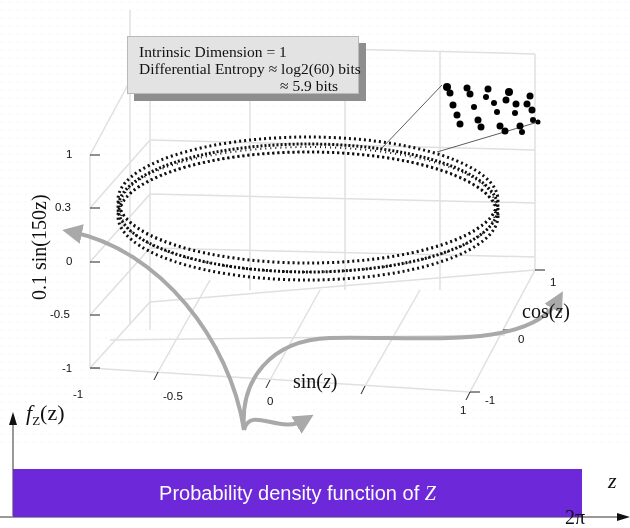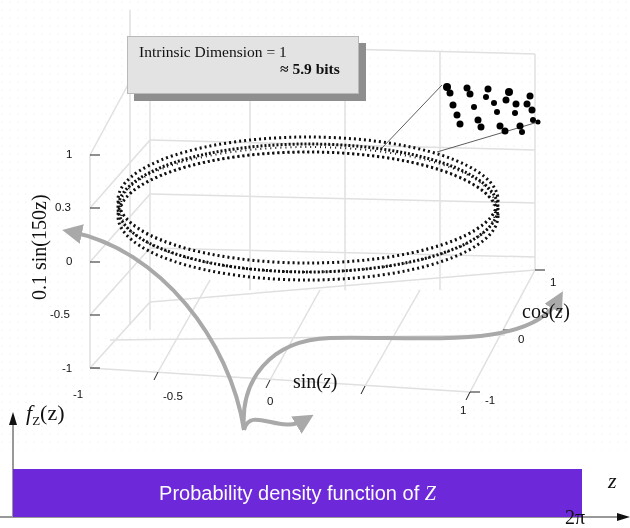--- a/index.html
+++ b/index.html
@@ -5,21 +5,21 @@
   html, body { margin:0; padding:0; background:#ffffff; }
   body { width:630px; height:528px; position:relative; overflow:hidden;
          font-family:"Liberation Sans", sans-serif; }
   #stage { position:absolute; left:0; top:0; width:518px; height:528px; }
   .annot-box { position:absolute; left:127px; top:36px; width:232px; height:58px;
                background:#e3e3e3; border:1px solid #b9b9b9;
                box-shadow:7px 7px 0 #8e8e8e;
                font-family:"Liberation Serif", serif; font-size:15.5px; color:#111;
                line-height:17px; padding:6px 0 0 11px; box-sizing:border-box; }
   .annot-box div { white-space:nowrap; }
-  .annot-box .indent { padding-left:141px;font-weight:bold; }
+  .annot-box .indent { padding-left:141px; }
   .tick { position:absolute; font-family:"Liberation Sans", sans-serif; font-size:11.5px; color:#111; }
   .axis-label { position:absolute; font-family:"Liberation Serif", serif; font-size:20px; color:#111; white-space:nowrap; }
   .z-label-vert { position:absolute; left:14px; top:200px; transform-origin:left top;
                   transform:rotate(-90deg) translate(-100px,0); }
   .pdf-bar { position:absolute; left:13px; top:469px; width:569px; height:48px; background:#6d28d9;
              color:#fbfbfb; font-size:20px; text-align:center; line-height:48px; }
   .pdf-bar i { font-family:"Liberation Serif", serif; }
 </style>
 </head>
 <body>
@@ -136,20 +136,21 @@
     <g stroke="#333" stroke-width="1">
       <line x1="13" y1="516" x2="13" y2="420"></line>
       <line x1="0" y1="517" x2="625" y2="517"></line>
     </g>
     <path d="M13 412 L9 425 L17 425 z" fill="#111"></path>
     <path d="M630 517 L617 513 L617 521 z" fill="#111"></path>
   </svg>
 
   <div class="annot-box">
     <div>Intrinsic Dimension = 1</div>
+    <div>Differential Entropy ≈ log2(60) bits</div>
     <div class="indent">≈ 5.9 bits</div>
   </div>
 
   <span class="tick" style="left:66px;top:148px">1</span>
   <span class="tick" style="left:55px;top:201px">0.3</span>
   <span class="tick" style="left:66px;top:255px">0</span>
   <span class="tick" style="left:50px;top:308px">-0.5</span>
   <span class="tick" style="left:62px;top:362px">-1</span>
 
   <span class="tick" style="left:73px;top:388px">-1</span>

